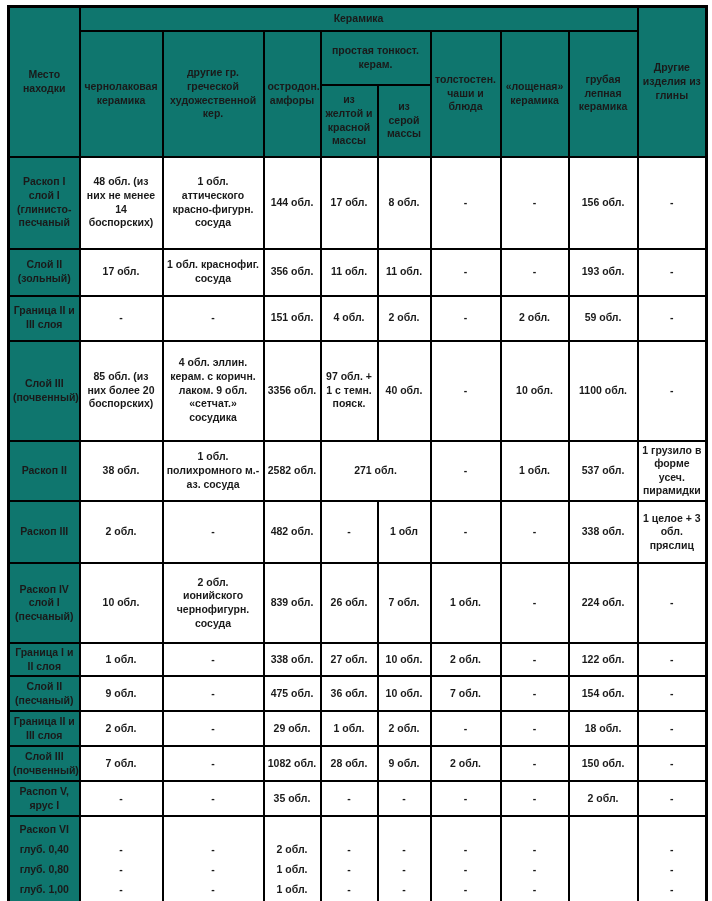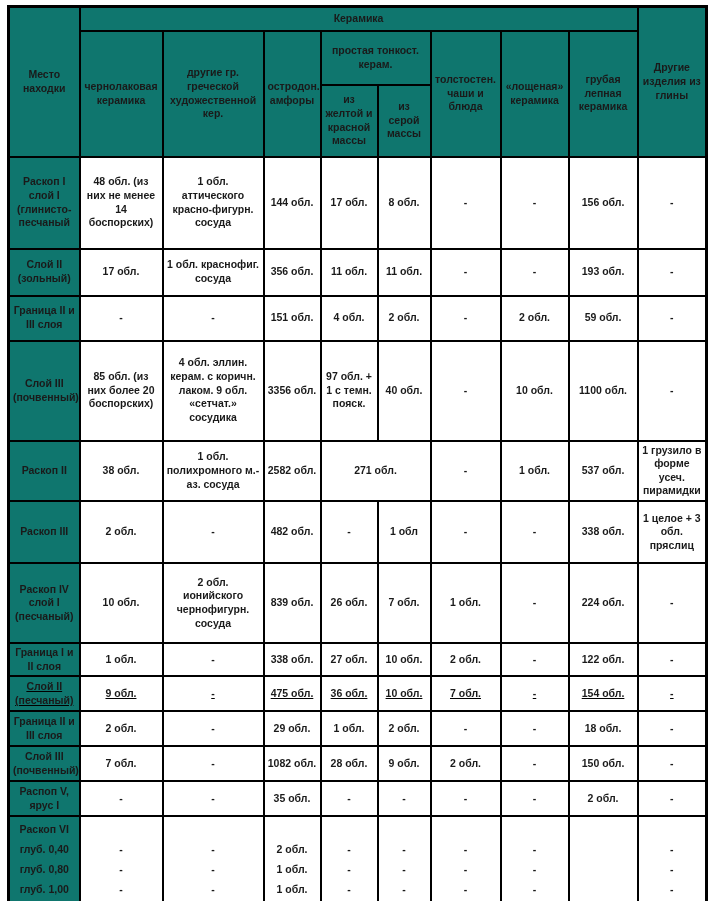--- a/index.html
+++ b/index.html
@@ -149,21 +149,21 @@
           <td>1 обл.</td>
           <td>-</td>
           <td>338 обл.</td>
           <td>27 обл.</td>
           <td>10 обл.</td>
           <td>2 обл.</td>
           <td>-</td>
           <td>122 обл.</td>
           <td>-</td>
         </tr>
-        <tr style="height: 35px; text-decoration: underline;">
+        <tr style="height: 35px;">
           <td class="shade">Слой II (песчаный)</td>
           <td>9 обл.</td>
           <td>-</td>
           <td>475 обл.</td>
           <td>36 обл.</td>
           <td>10 обл.</td>
           <td>7 обл.</td>
           <td>-</td>
           <td>154 обл.</td>
           <td>-</td>

